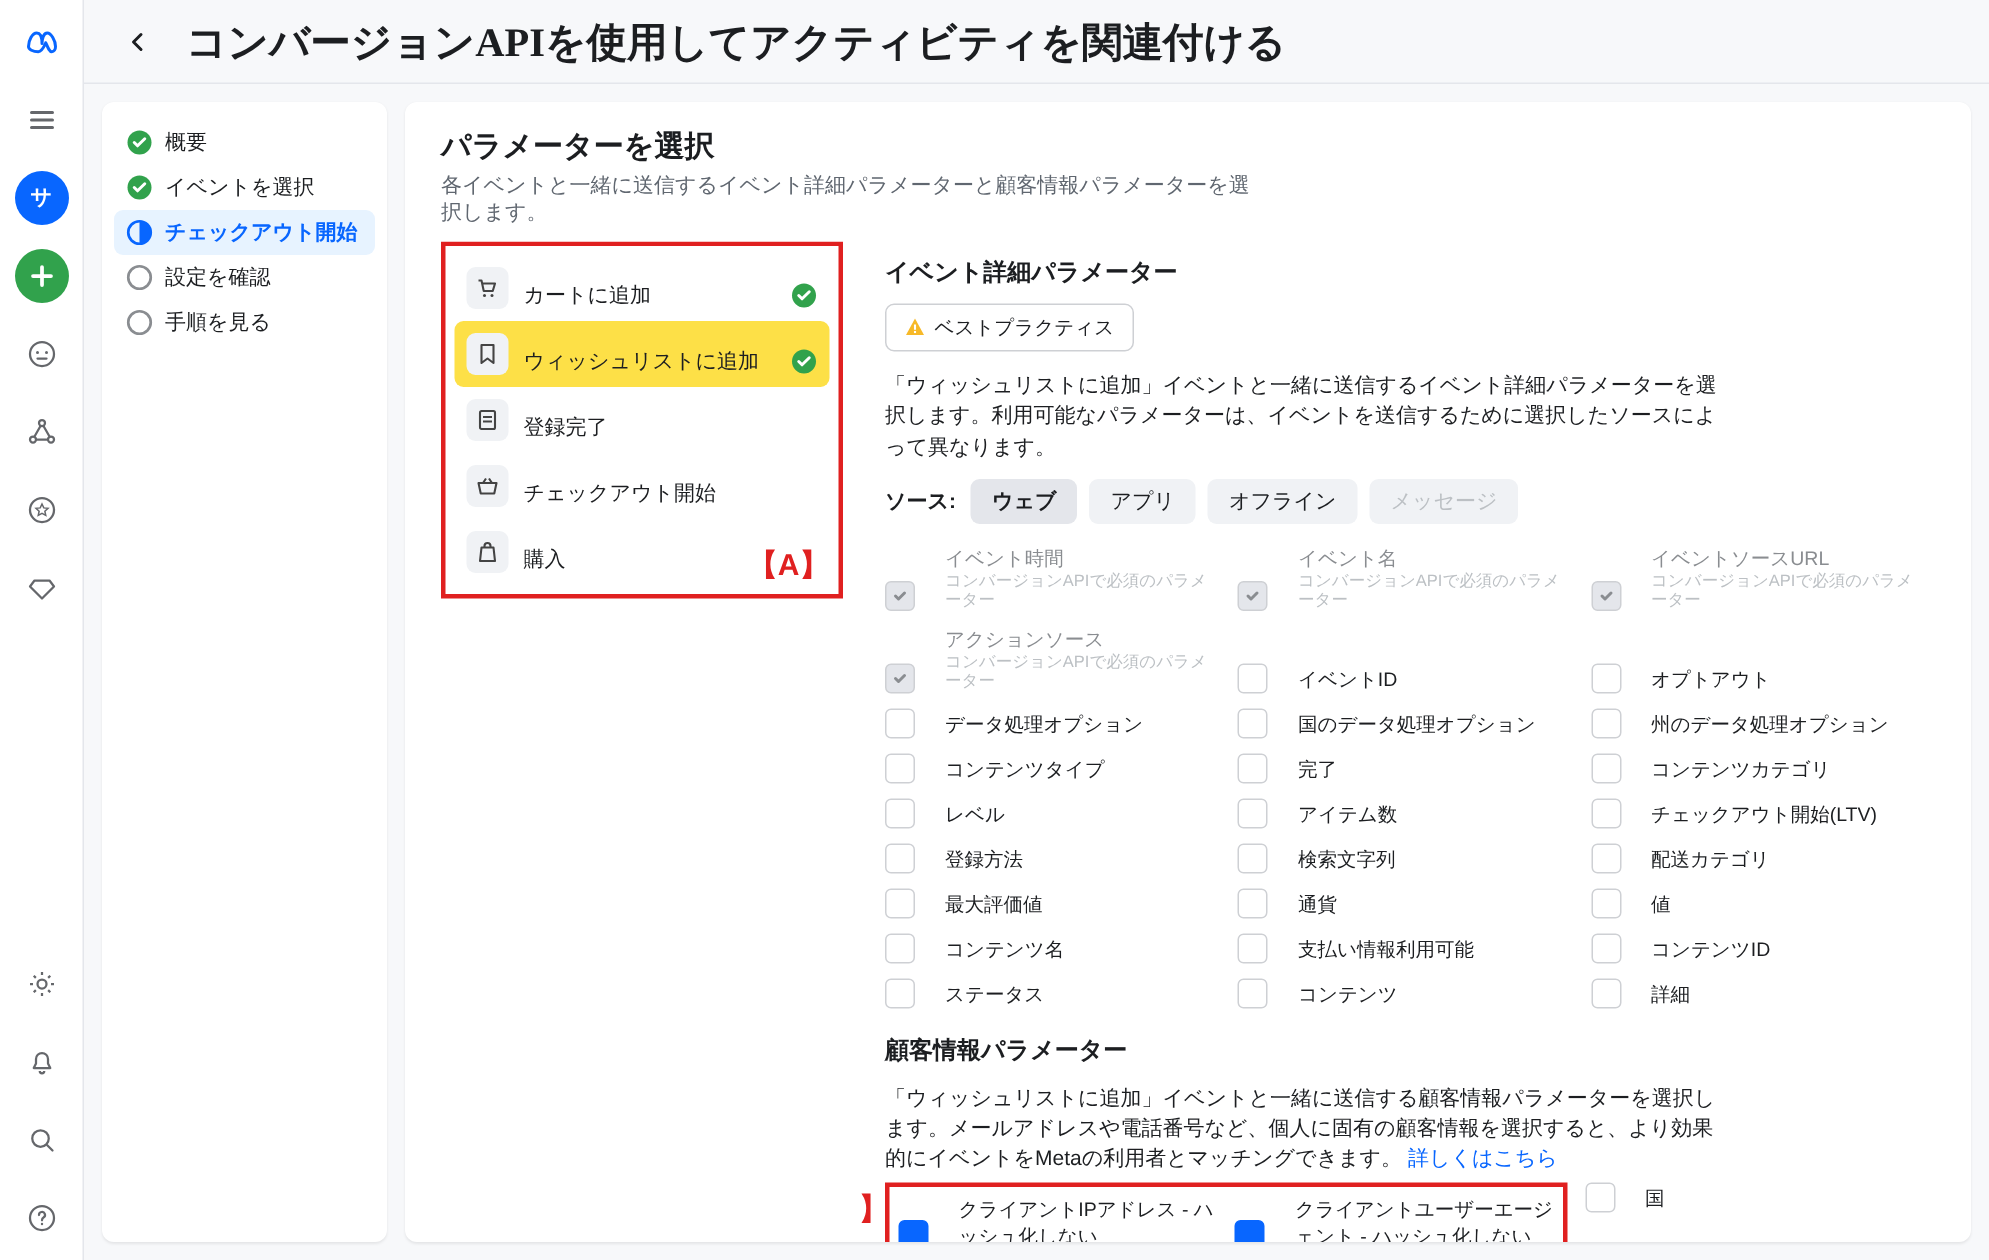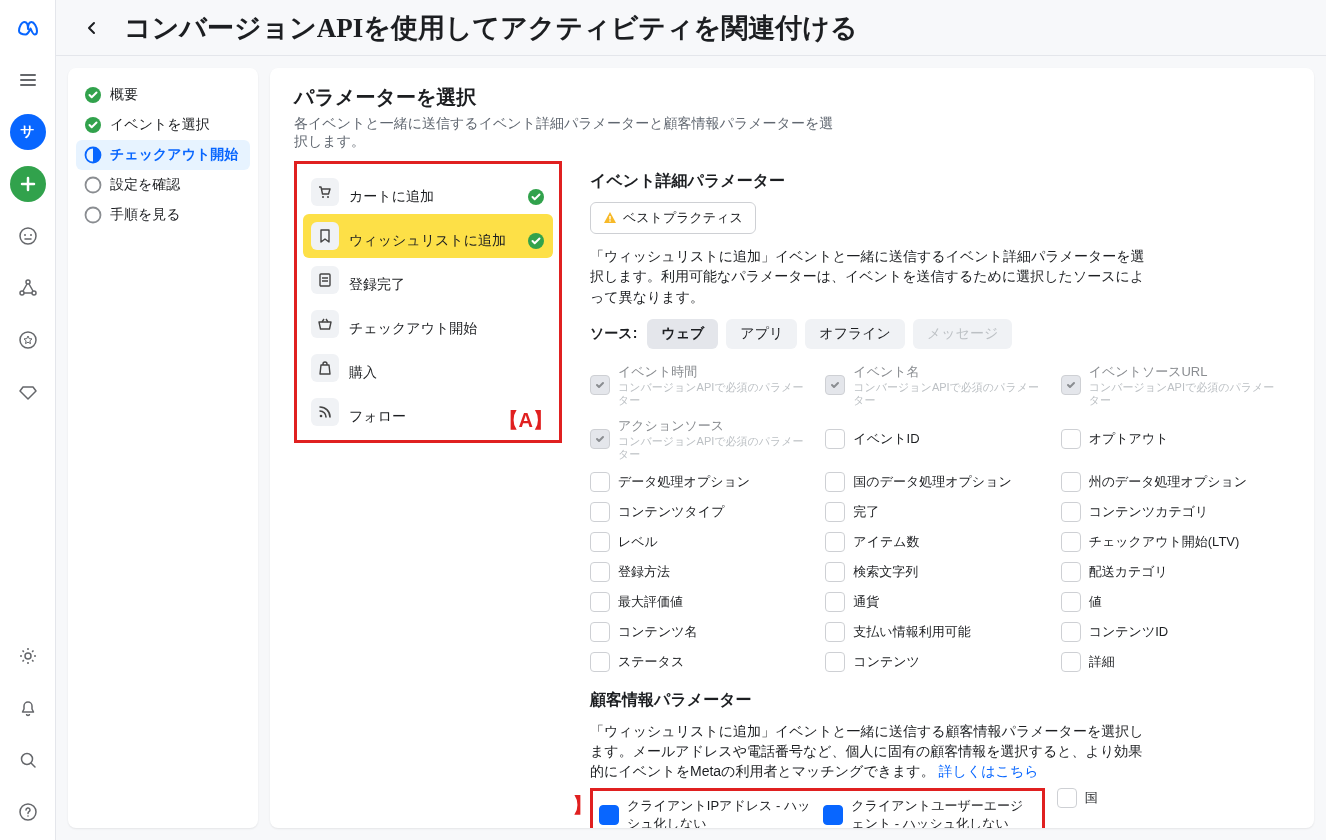--- a/index.html
+++ b/index.html
@@ -37,21 +37,21 @@
 .bp-row { margin-top: 10px; }
 .bp-chip { display: inline-flex; align-items: center; gap: 6px; border: 1px solid #ced0d4; border-radius: 6px; padding: 6px 12px; font-size: 13px; cursor: pointer; }
 .bp-chip .warn { color: #f7b928; }
 .section-desc { color: #1c1e21; margin-top: 12px; max-width: 560px; font-size: 14px; line-height: 1.45; }
 .source-row { display: flex; align-items: center; gap: 10px; margin-top: 12px; }
 .source-lbl { font-weight: 600; }
 .src-btn { padding: 6px 14px; border-radius: 6px; background: #f0f2f5; cursor: pointer; font-size: 14px; }
 .src-btn.active { background: #e4e6eb; font-weight: 600; }
 .src-btn.disabled { color: #bcc0c4; cursor: default; }
 .param-grid { display: grid; grid-template-columns: repeat(3, 1fr); gap: 10px 12px; margin-top: 14px; max-width: 720px; }
-.param { display: flex; align-items: center; gap: 8px; }
+.param { display: flex; align-items: flex-end; gap: 20px; }
 .cb { width: 20px; height: 20px; border: 1px solid #ced0d4; border-radius: 4px; display: flex; align-items: center; justify-content: center; flex-shrink: 0; cursor: pointer; background: #fff; }
 .cb.checked { background: #0866ff; border-color: #0866ff; color: #fff; }
 .cb.locked { background: #e4e6eb; border-color: #ced0d4; color: #8a8d91; }
 .param .ptxt { display: flex; flex-direction: column; }
 .param .pname { font-size: 13px; }
 .param .pname.muted { color: #8a8d91; }
 .param .pnote { font-size: 11px; color: #bcc0c4; line-height: 1.2; }
 .cust-desc { color: #1c1e21; margin-top: 10px; max-width: 560px; line-height: 1.45; }
 .cust-desc a { color: #0866ff; text-decoration: none; cursor: pointer; }
 .cust-wrap { position: relative; margin-top: 6px; }
@@ -250,29 +250,20 @@
                     <span class="lbl">チェックアウト開始</span>
                   </div>
                   <div class="ev">
                     <span class="ibox">
                       <svg width="16" height="16" viewBox="0 0 16 16" fill="none">
                         <path d="M4 5h8l1 9H3l1-9z" stroke="currentColor" stroke-width="1.4" stroke-linejoin="round"></path>
                         <path d="M6 5V4a2 2 0 014 0v1" stroke="currentColor" stroke-width="1.4"></path>
                       </svg>
                     </span>
                     <span class="lbl">購入</span>
-                  </div>
-                  <div class="ev">
-                    <span class="ibox">
-                      <svg width="16" height="16" viewBox="0 0 16 16" fill="none">
-                        <path d="M3 3a10 10 0 0110 10M3 7a6 6 0 016 6" stroke="currentColor" stroke-width="1.6" stroke-linecap="round"></path>
-                        <circle cx="4" cy="12" r="1.3" fill="currentColor"></circle>
-                      </svg>
-                    </span>
-                    <span class="lbl">フォロー</span>
                   </div>
                 </div>
               <div class="marker">【A】</div>
             </div>
           </div>
 
           <div class="detail-col">
             <div class="section-h">イベント詳細パラメーター</div>
             <div class="bp-row">
               <div class="bp-chip">

